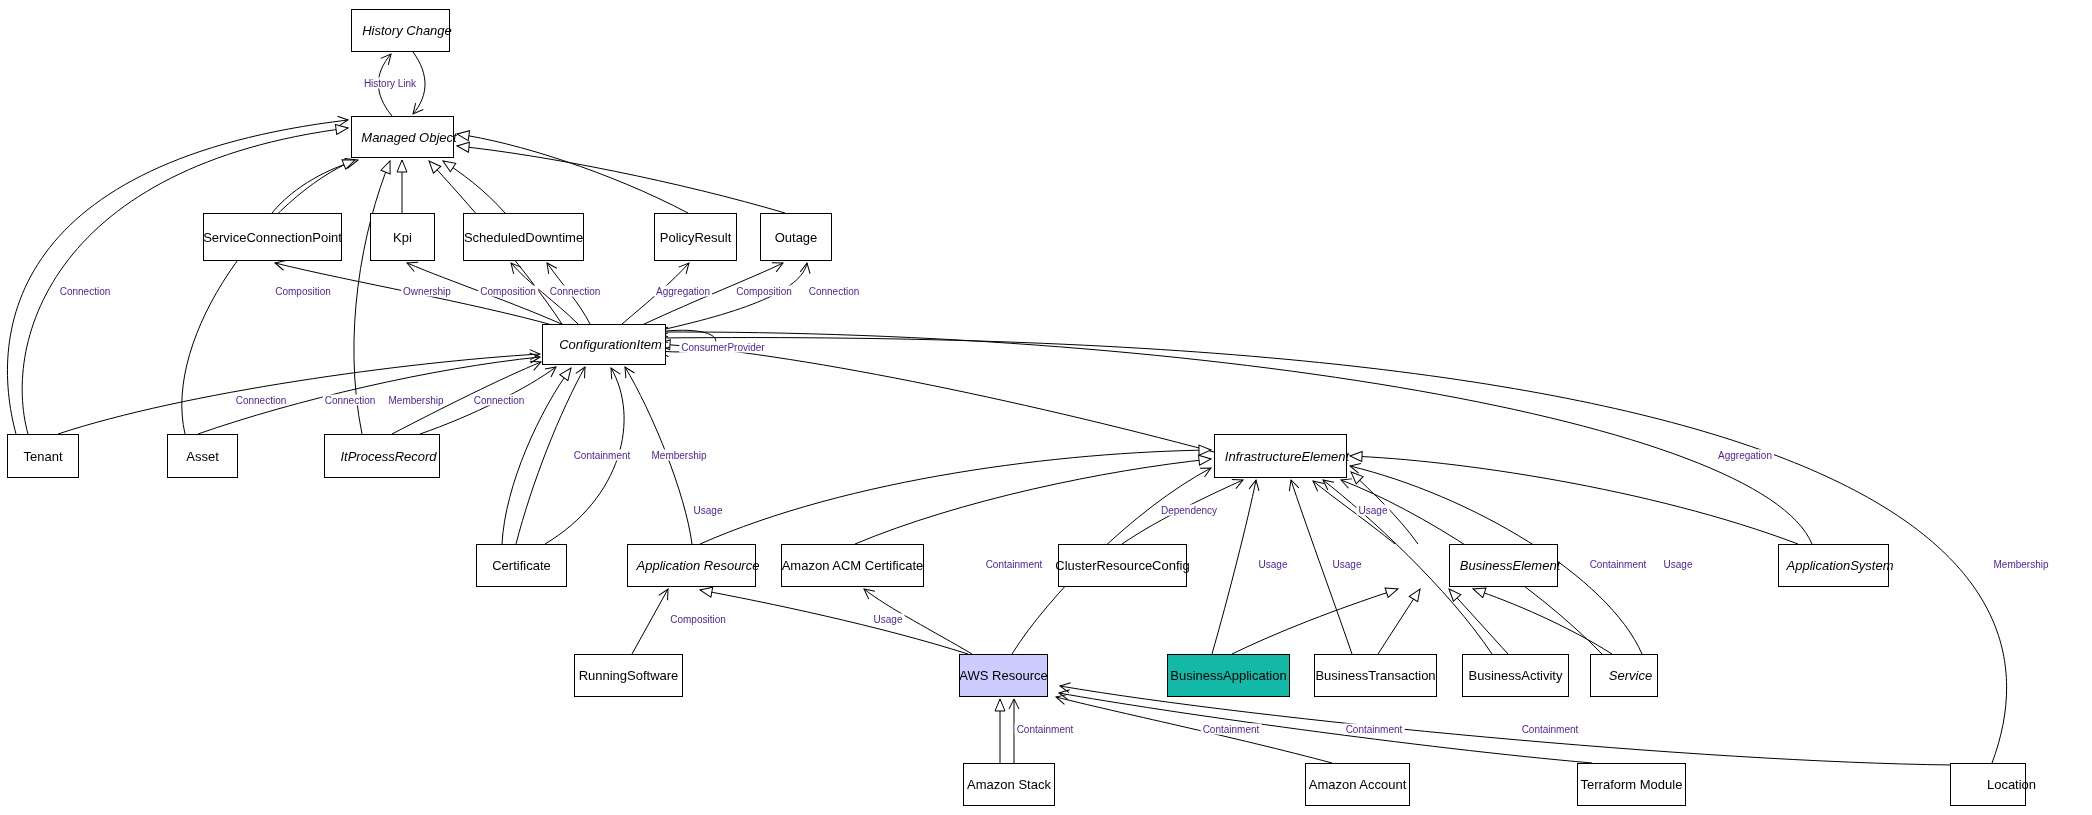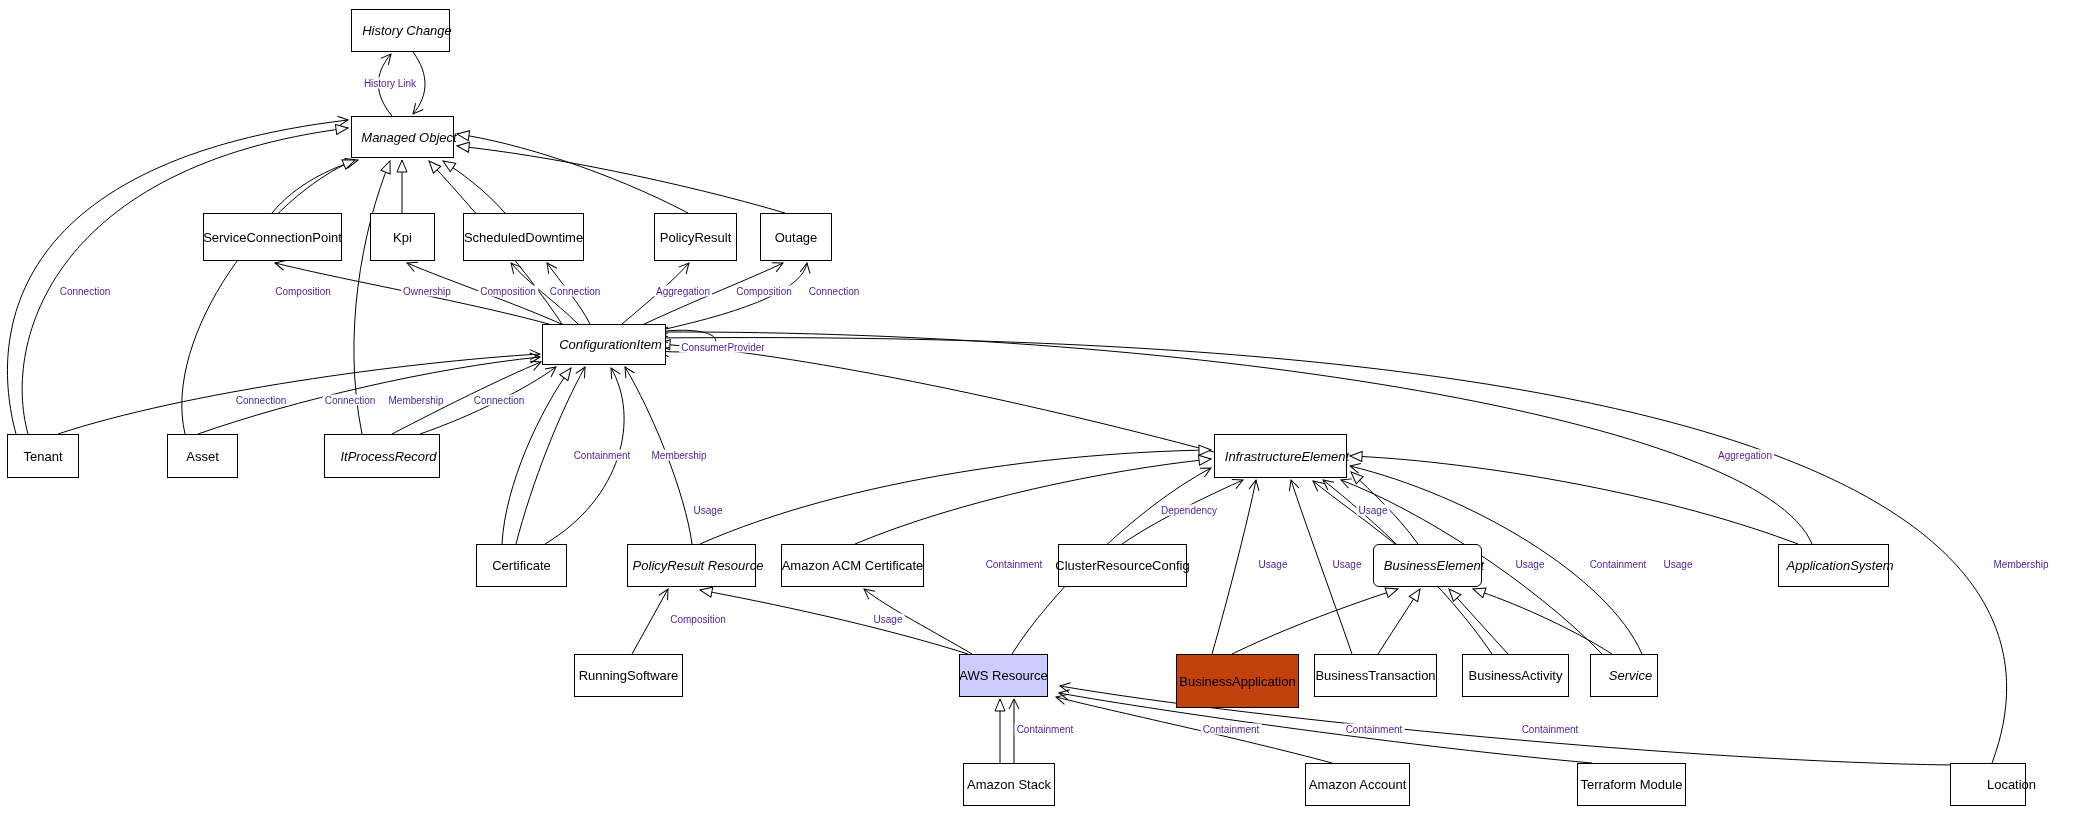--- a/index.html
+++ b/index.html
@@ -92,28 +92,28 @@
       <div class="node" style="left: 370px; top: 213px; width: 65px; height: 48px; background: rgb(255, 255, 255);">Kpi</div>
       <div class="node" style="left: 463px; top: 213px; width: 121px; height: 48px; background: rgb(255, 255, 255);">ScheduledDowntime</div>
       <div class="node" style="left: 654px; top: 213px; width: 83px; height: 48px; background: rgb(255, 255, 255);">PolicyResult</div>
       <div class="node" style="left: 760px; top: 213px; width: 72px; height: 48px; background: rgb(255, 255, 255);">Outage</div>
       <div class="node italic" style="left: 542px; top: 324px; width: 124px; height: 41px; background: rgb(255, 255, 255);">ConfigurationItem</div>
       <div class="node" style="left: 7px; top: 434px; width: 72px; height: 44px; background: rgb(255, 255, 255);">Tenant</div>
       <div class="node" style="left: 167px; top: 434px; width: 71px; height: 44px; background: rgb(255, 255, 255);">Asset</div>
       <div class="node italic" style="left: 324px; top: 434px; width: 116px; height: 44px; background: rgb(255, 255, 255);">ItProcessRecord</div>
       <div class="node italic" style="left: 1214px; top: 434px; width: 133px; height: 44px; background: rgb(255, 255, 255);">InfrastructureElement</div>
       <div class="node" style="left: 476px; top: 544px; width: 91px; height: 43px; background: rgb(255, 255, 255);">Certificate</div>
-      <div class="node italic" style="left: 627px; top: 544px; width: 129px; height: 43px; background: rgb(255, 255, 255);">PolicyResult Resource</div>
+      <div class="node italic" style="left: 627px; top: 544px; width: 129px; height: 43px; background: rgb(255, 255, 255);">Application Resource</div>
       <div class="node" style="left: 781px; top: 544px; width: 143px; height: 43px; background: rgb(255, 255, 255);">Amazon ACM Certificate</div>
       <div class="node" style="left: 1058px; top: 544px; width: 129px; height: 43px; background: rgb(255, 255, 255);">ClusterResourceConfig</div>
-      <div class="node italic" style="left: 1373px; top: 544px; width: 109px; height: 43px; background: rgb(255, 255, 255); border-radius: 6px;">BusinessElement</div>
+      <div class="node italic" style="left: 1449px; top: 544px; width: 109px; height: 43px; background: rgb(255, 255, 255);">BusinessElement</div>
       <div class="node italic" style="left: 1778px; top: 544px; width: 111px; height: 43px; background: rgb(255, 255, 255);">ApplicationSystem</div>
       <div class="node" style="left: 574px; top: 654px; width: 109px; height: 43px; background: rgb(255, 255, 255);">RunningSoftware</div>
       <div class="node" style="left: 959px; top: 654px; width: 89px; height: 43px; background: rgb(204, 204, 255);">AWS Resource</div>
-      <div class="node" style="left: 1167px; top: 654px; width: 123px; height: 54px; background: #c2410c; margin-left: 9px;">BusinessApplication</div>
+      <div class="node" style="left: 1167px; top: 654px; width: 123px; height: 43px; background: #14b8a6;">BusinessApplication</div>
       <div class="node" style="left: 1314px; top: 654px; width: 123px; height: 43px; background: rgb(255, 255, 255);">BusinessTransaction</div>
       <div class="node" style="left: 1462px; top: 654px; width: 107px; height: 43px; background: rgb(255, 255, 255);">BusinessActivity</div>
       <div class="node italic" style="left: 1590px; top: 654px; width: 68px; height: 43px; background: rgb(255, 255, 255);">Service</div>
       <div class="node" style="left: 963px; top: 763px; width: 92px; height: 43px; background: rgb(255, 255, 255);">Amazon Stack</div>
       <div class="node" style="left: 1305px; top: 763px; width: 105px; height: 43px; background: rgb(255, 255, 255);">Amazon Account</div>
       <div class="node" style="left: 1577px; top: 763px; width: 109px; height: 43px; background: rgb(255, 255, 255);">Terraform Module</div>
       <div class="node" style="left: 1950px; top: 763px; width: 76px; height: 43px; background: rgb(255, 255, 255); padding-left: 47px;">Location</div>
       <span class="edge-label" style="left: 390px; top: 83px;">History Link</span>
       <span class="edge-label" style="left: 303px; top: 291px;">Composition</span>
       <span class="edge-label" style="left: 427px; top: 291px;">Ownership</span>

